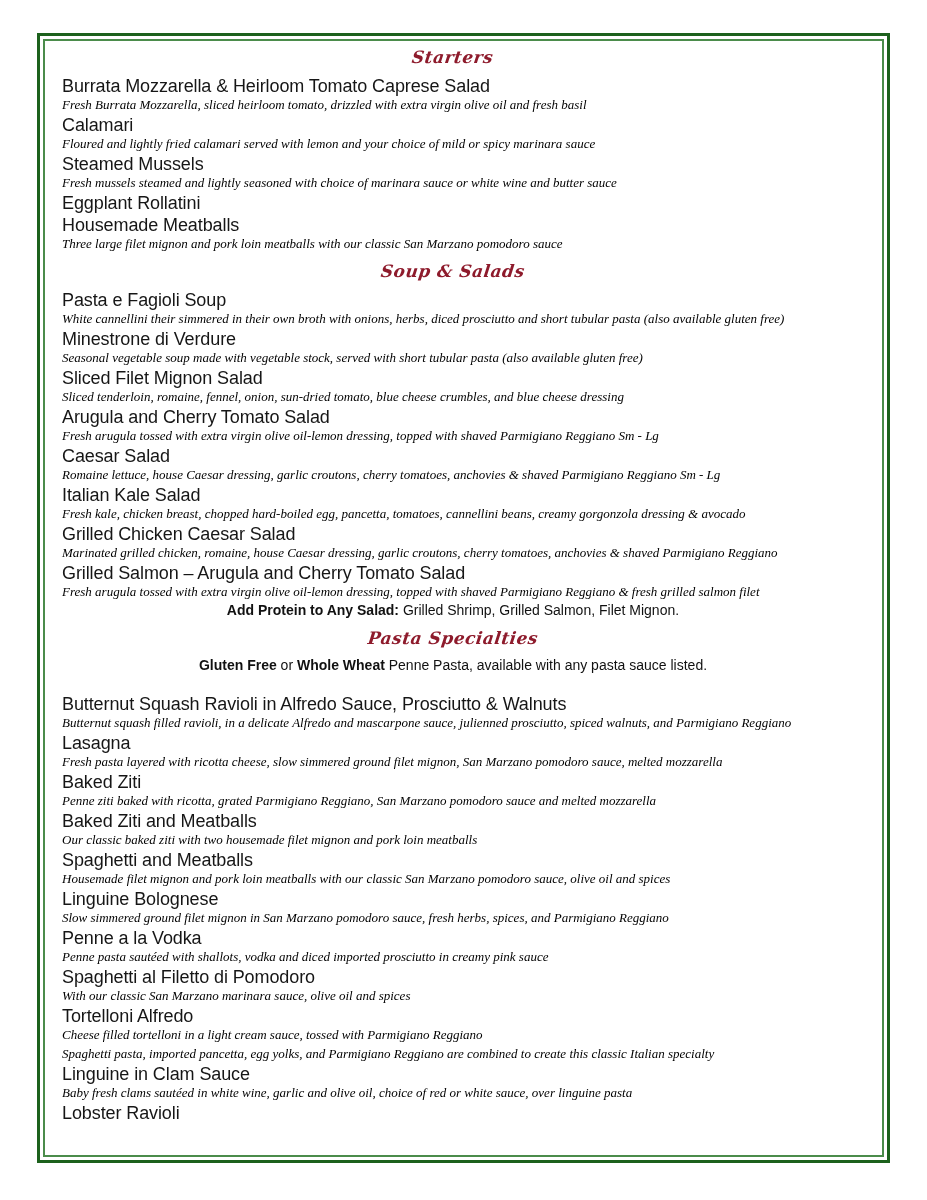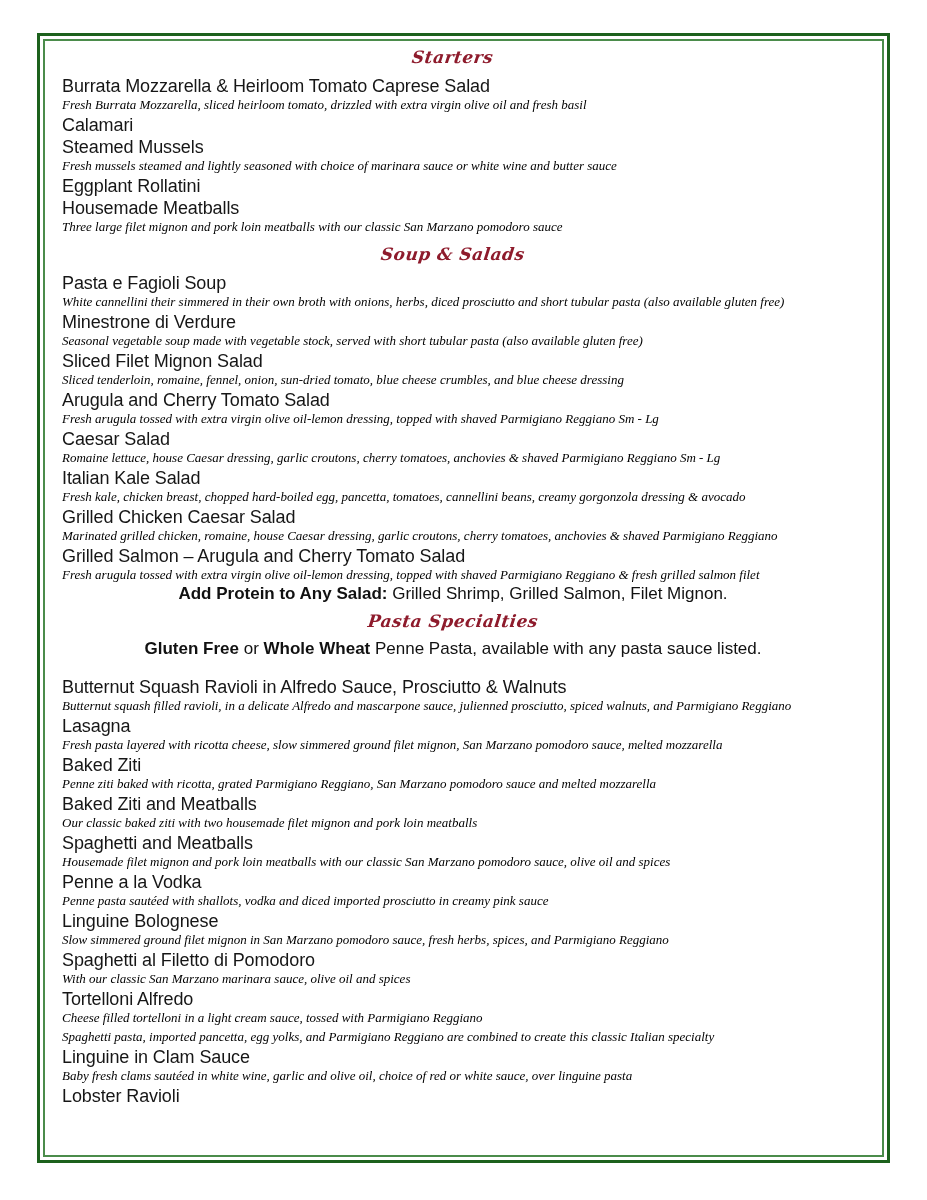--- a/index.html
+++ b/index.html
@@ -52,41 +52,42 @@
   .item-desc {
     font-family:"Liberation Serif", serif;
     font-style:italic;
     font-size:13px;
     line-height:17px;
     color:#000000;
     white-space:nowrap;
   }
   .note-line {
     text-align:center;
-    font-size:17px;
+    font-size:14px;
     line-height:17px;
     color:#111111;
     margin:0 0 4px 0;
   }
   .note-line .b { font-weight:bold; }
   .note-line.pasta-note { margin-bottom:20px; }
 </style>
 </head>
 <body>
 
 <div class="frame-outer">
   <div class="frame-inner" id="menu-content">
       <div class="menu-section">
         <h2 class="section-title"><span class="script">Starters</span></h2>
         <div class="menu-item">
           <div class="item-name">Burrata Mozzarella &amp; Heirloom Tomato Caprese Salad</div>
           <div class="item-desc">Fresh Burrata Mozzarella, sliced heirloom tomato, drizzled with extra virgin olive oil and fresh basil</div>
         </div>
         <div class="menu-item">
           <div class="item-name">Calamari</div>
+          <div class="item-desc">Floured and lightly fried calamari served with lemon and your choice of mild or spicy marinara sauce</div>
         </div>
         <div class="menu-item">
           <div class="item-name">Steamed Mussels</div>
           <div class="item-desc">Fresh mussels steamed and lightly seasoned with choice of marinara sauce or white wine and butter sauce</div>
         </div>
         <div class="menu-item">
           <div class="item-name">Eggplant Rollatini</div>
         </div>
         <div class="menu-item">
           <div class="item-name">Housemade Meatballs</div>
@@ -146,26 +147,26 @@
         </div>
         <div class="menu-item">
           <div class="item-name">Baked Ziti and Meatballs</div>
           <div class="item-desc">Our classic baked ziti with two housemade filet mignon and pork loin meatballs</div>
         </div>
         <div class="menu-item">
           <div class="item-name">Spaghetti and Meatballs</div>
           <div class="item-desc">Housemade filet mignon and pork loin meatballs with our classic San Marzano pomodoro sauce, olive oil and spices</div>
         </div>
         <div class="menu-item">
+          <div class="item-name">Linguine Bolognese</div>
+          <div class="item-desc">Slow simmered ground filet mignon in San Marzano pomodoro sauce, fresh herbs, spices, and Parmigiano Reggiano</div>
+        </div>
+        <div class="menu-item">
           <div class="item-name">Penne a la Vodka</div>
           <div class="item-desc">Penne pasta sautéed with shallots, vodka and diced imported prosciutto in creamy pink sauce</div>
-        </div>
-        <div class="menu-item">
-          <div class="item-name">Linguine Bolognese</div>
-          <div class="item-desc">Slow simmered ground filet mignon in San Marzano pomodoro sauce, fresh herbs, spices, and Parmigiano Reggiano</div>
         </div>
         <div class="menu-item">
           <div class="item-name">Spaghetti al Filetto di Pomodoro</div>
           <div class="item-desc">With our classic San Marzano marinara sauce, olive oil and spices</div>
         </div>
         <div class="menu-item">
           <div class="item-name">Tortelloni Alfredo</div>
           <div class="item-desc">Cheese filled tortelloni in a light cream sauce, tossed with Parmigiano Reggiano</div>
         </div>
         <div class="menu-item">

